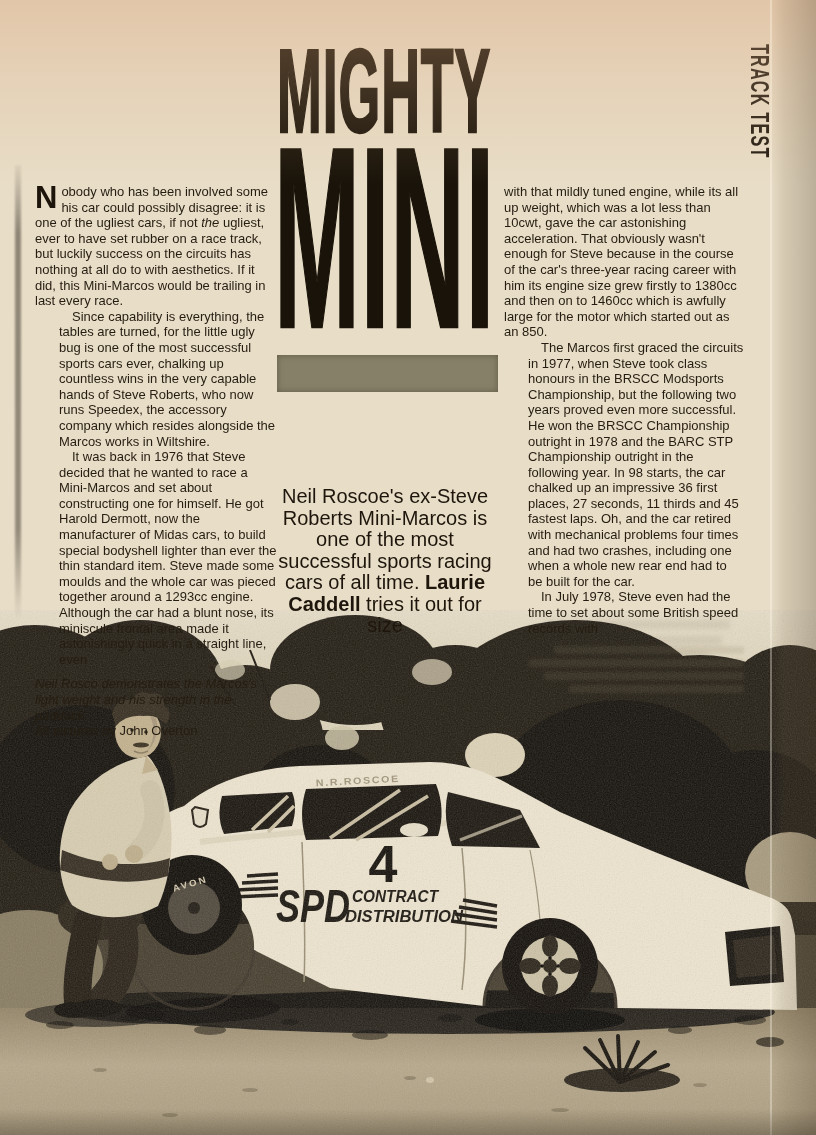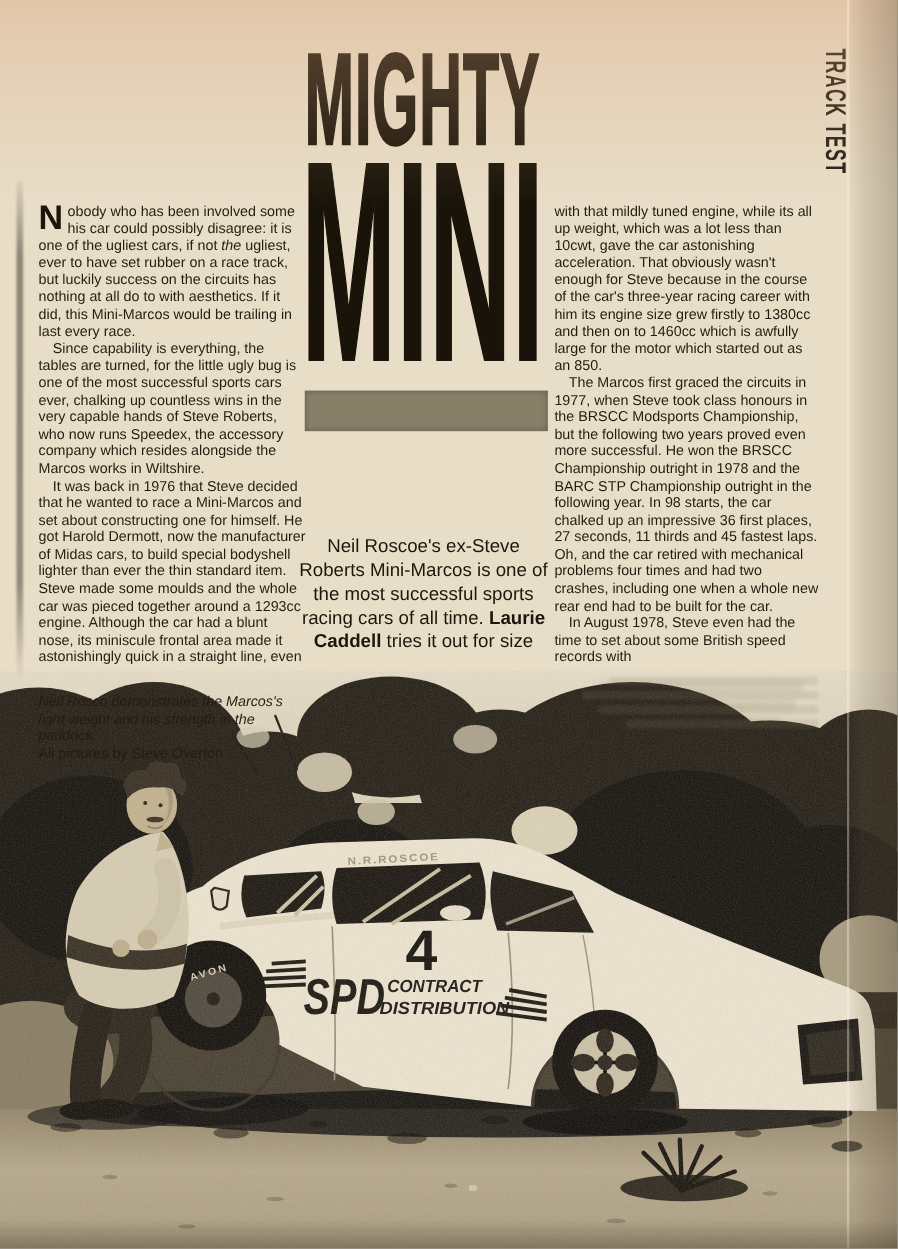--- a/index.html
+++ b/index.html
@@ -32,29 +32,29 @@
   .title-line>span{display:inline-block;transform-origin:top left;-webkit-text-stroke:2.5px #191309;}
   .title-m1{left:277px;top:32px;font-size:118px;}
   .title-m1>span{transform:scaleX(.455);letter-spacing:2px;}
   .title-m2{left:274px;top:109px;font-size:258px;}
   .title-m2>span{transform:scaleX(.40);letter-spacing:2px;}
   .gray-bar{position:absolute;left:277px;top:355px;width:221px;height:37px;background:#878069;z-index:6;
     box-shadow:inset 0 0 6px rgba(60,52,36,.5);}
   
   .col{position:absolute;z-index:6;font-size:13px;line-height:15.6px;color:#251d11;}
   .col p{margin:0;}
-  .col p.indent{text-indent:13px;}
+  .col p.indent{text-indent:13px;margin-left:24px;}
   .col-left{left:35px;top:184px;width:243px;}
   .col-right{left:504px;top:184px;width:240px;}
   .dropcap{float:left;font-size:31px;line-height:26px;font-weight:bold;margin:1px 4px 0 0;color:#1d150b;}
-  .caption{margin-top:25px;}
+  .caption{margin-top:9px;}
   .cap-italic{font-style:italic;}
   .pull-quote{
     position:absolute;left:272px;top:486px;width:226px;z-index:6;
-    text-align:center;font-size:17px;line-height:21.5px;font-weight:500;color:#1e160c;
+    text-align:center;font-size:20px;line-height:21.5px;font-weight:500;color:#1e160c;
   }
   .pull-quote strong{font-weight:bold;}
   .ghost-lines{margin-top:10px;opacity:.16;filter:blur(1.5px);}
   .ghost-line{height:8px;background:#8a7d60;border-radius:3px;margin:5px 0 5px auto;}
   
   .photo{position:absolute;left:0;top:610px;width:816px;height:525px;z-index:3;display:block;}
   .photo text{font-family:"Liberation Sans",sans-serif;}
 </style>
 </head>
 <body>
@@ -66,32 +66,32 @@
   <div class="title-line title-m1"><span>MIGHTY</span></div>
   <div class="title-line title-m2"><span>MINI</span></div>
   <div class="gray-bar"></div>
 
   <div class="col col-left">
     <p><span class="dropcap">N</span><span>obody who has been involved some his car could possibly disagree: it is one of the ugliest cars, if not </span><em>the</em><span> ugliest, ever to have set rubber on a race track, but luckily success on the circuits has nothing at all do to with aesthetics. If it did, this Mini-Marcos would be trailing in last every race.</span></p>
     <p class="indent">Since capability is everything, the tables are turned, for the little ugly bug is one of the most successful sports cars ever, chalking up countless wins in the very capable hands of Steve Roberts, who now runs Speedex, the accessory company which resides alongside the Marcos works in Wiltshire.</p>
     <p class="indent">It was back in 1976 that Steve decided that he wanted to race a Mini-Marcos and set about constructing one for himself. He got Harold Dermott, now the manufacturer of Midas cars, to build special bodyshell lighter than ever the thin standard item. Steve made some moulds and the whole car was pieced together around a 1293cc engine. Although the car had a blunt nose, its miniscule frontal area made it astonishingly quick in a straight line, even</p>
     <div class="caption">
       <p class="cap-italic">Neil Rosco demonstrates the Marcos's light weight and his strength in the paddock.</p>
-      <p>All pictures by Steve Overton</p>
+      <p>All pictures by John Overton</p>
     </div>
   </div>
 
   <div class="pull-quote">
     <span>Neil Roscoe's ex-Steve Roberts Mini-Marcos is one of the most successful sports racing cars of all time. </span><strong>Laurie Caddell</strong><span> tries it out for size</span>
   </div>
 
   <div class="col col-right">
     <p>with that mildly tuned engine, while its all up weight, which was a lot less than 10cwt, gave the car astonishing acceleration. That obviously wasn't enough for Steve because in the course of the car's three-year racing career with him its engine size grew firstly to 1380cc and then on to 1460cc which is awfully large for the motor which started out as an 850.</p>
     <p class="indent">The Marcos first graced the circuits in 1977, when Steve took class honours in the BRSCC Modsports Championship, but the following two years proved even more successful. He won the BRSCC Championship outright in 1978 and the BARC STP Championship outright in the following year. In 98 starts, the car chalked up an impressive 36 first places, 27 seconds, 11 thirds and 45 fastest laps. Oh, and the car retired with mechanical problems four times and had two crashes, including one when a whole new rear end had to be built for the car.</p>
-    <p class="indent">In August 1978, Steve even had the time to set about some British speed records with</p>
+    <p class="indent">In July 1978, Steve even had the time to set about some British speed records with</p>
     <div class="ghost-lines">
       <div class="ghost-line" style="width:190px"></div>
       <div class="ghost-line" style="width:215px"></div>
       <div class="ghost-line" style="width:200px"></div>
       <div class="ghost-line" style="width:175px"></div>
     </div>
   </div>
 
   <svg class="photo" viewBox="0 0 816 525">
     <defs>

